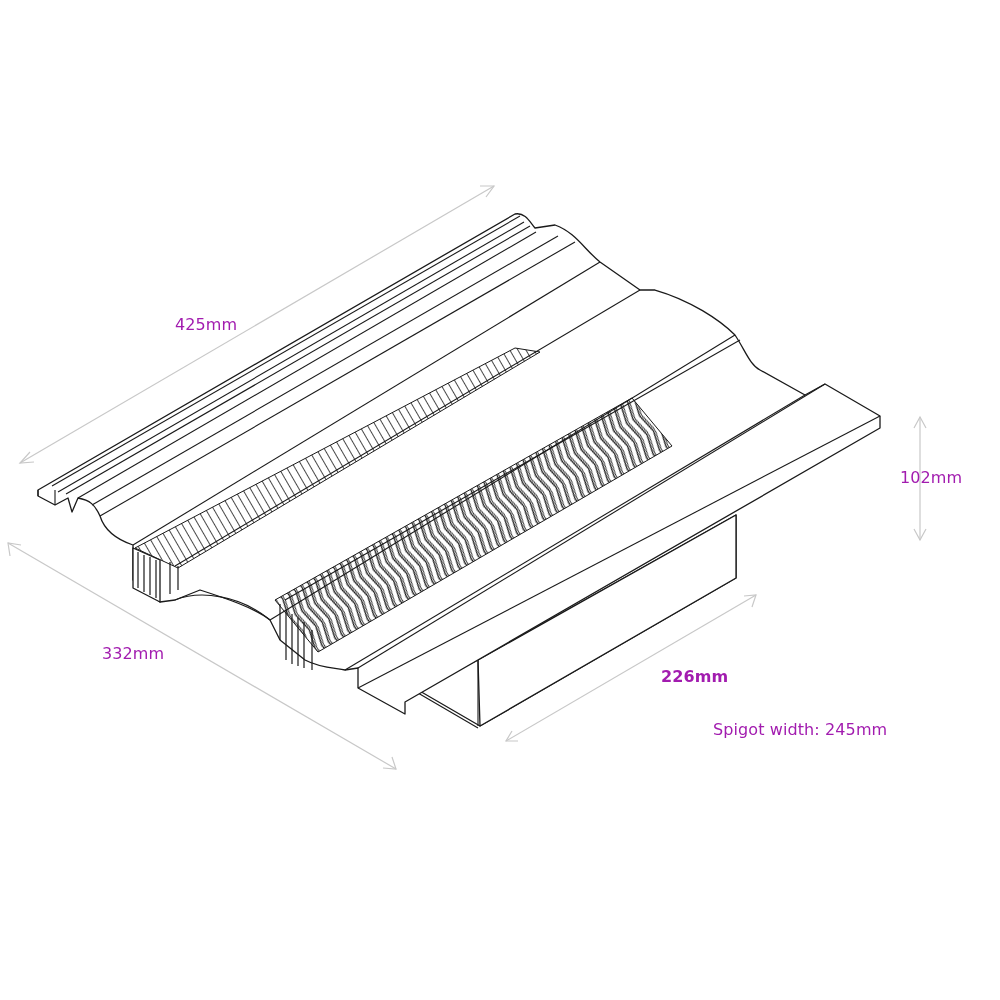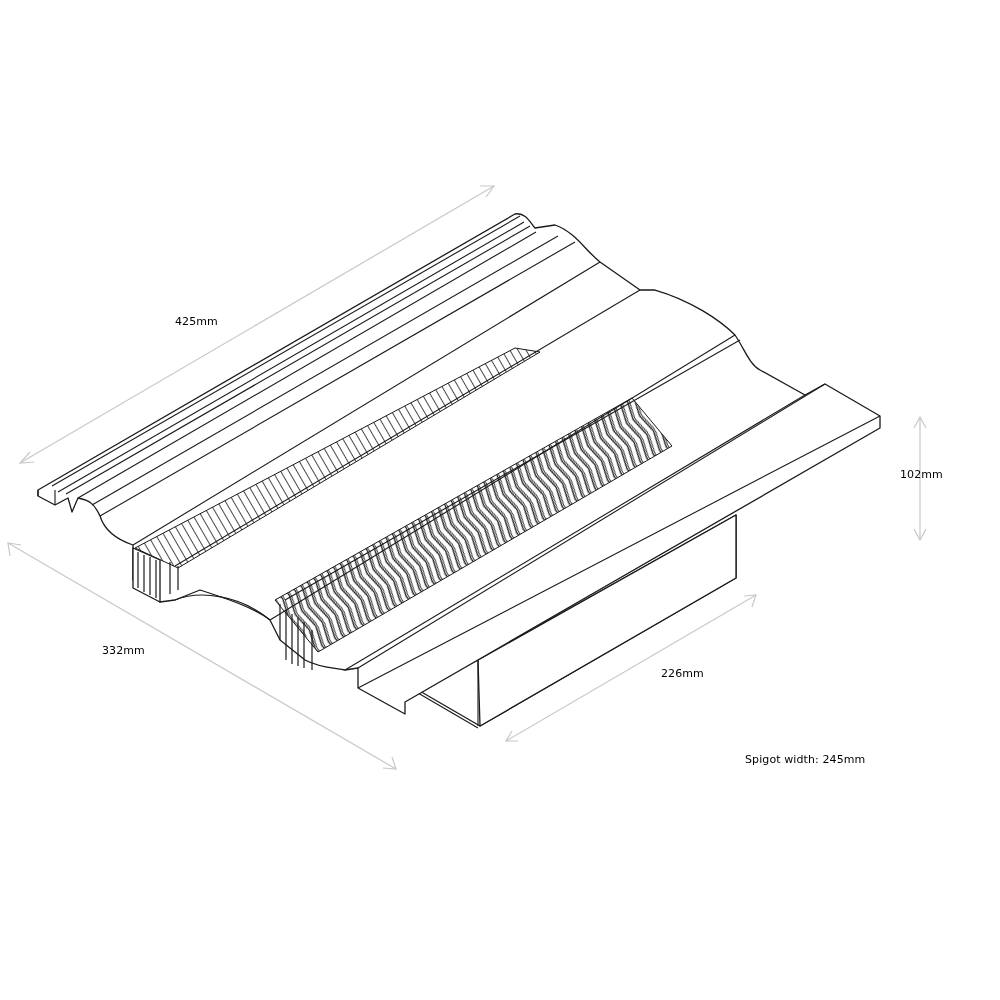--- a/index.html
+++ b/index.html
@@ -2,21 +2,21 @@
 <html><head>
 <meta charset="utf-8">
 <style>
   html, body { margin: 0; padding: 0; background: #ffffff; }
   body { width: 1000px; height: 1000px; position: relative; overflow: hidden; font-family: "DejaVu Sans", sans-serif; }
   #drawing { position: absolute; left: 0; top: 0; width: 1000px; height: 1000px; }
   .ol { fill: #ffffff; stroke: #1a1a1a; stroke-width: 1.3; stroke-linejoin: round; }
   .ln { fill: none; stroke: #1a1a1a; stroke-width: 1.1; }
   .fin { fill: none; stroke: #1a1a1a; stroke-width: 1.2; }
   .dim { fill: none; stroke: #c8c8c8; stroke-width: 1.2; }
-  .lbl { position: absolute; font-size: 11px; color: #000000; white-space: nowrap; letter-spacing: 0.1px; }
+  .lbl { position: absolute; font-size: 16px; color: #a21caf; white-space: nowrap; letter-spacing: 0.1px; }
 </style>
 </head>
 <body>
 
 <svg id="drawing" viewBox="0 0 1000 1000" xmlns="http://www.w3.org/2000/svg">
   <defs>
     <pattern id="finsA" patternUnits="userSpaceOnUse" width="7" height="7" patternTransform="rotate(-30)">
       <line x1="0" y1="0" x2="0" y2="7" stroke="#1a1a1a" stroke-width="1.6"></line>
     </pattern>
     <pattern id="chevron" patternUnits="userSpaceOnUse" width="7.5" height="40" patternTransform="rotate(-30)">
@@ -132,14 +132,14 @@
   <g>
     <line class="dim" x1="506" y1="741" x2="756" y2="595"></line>
     <polyline class="dim" points="518,741 506,741 512,731"></polyline>
     <polyline class="dim" points="744,596 756,595 752,607"></polyline>
   </g>
 </svg>
 
 <div class="lbl" style="left:175px; top:315px;">425mm</div>
 <div class="lbl" style="left:102px; top:644px;text-align:center;">332mm</div>
 <div class="lbl" style="left:900px; top:468px;">102mm</div>
-<div class="lbl" style="left:661px; top:667px;">226mm</div>
-<div class="lbl" style="left:713px; top:753px;margin-left:32px;">Spigot width: 245mm</div>
+<div class="lbl" style="left:661px; top:667px;font-weight:bold;">226mm</div>
+<div class="lbl" style="left:713px; top:720px;">Spigot width: 245mm</div>
 
 </body></html>

